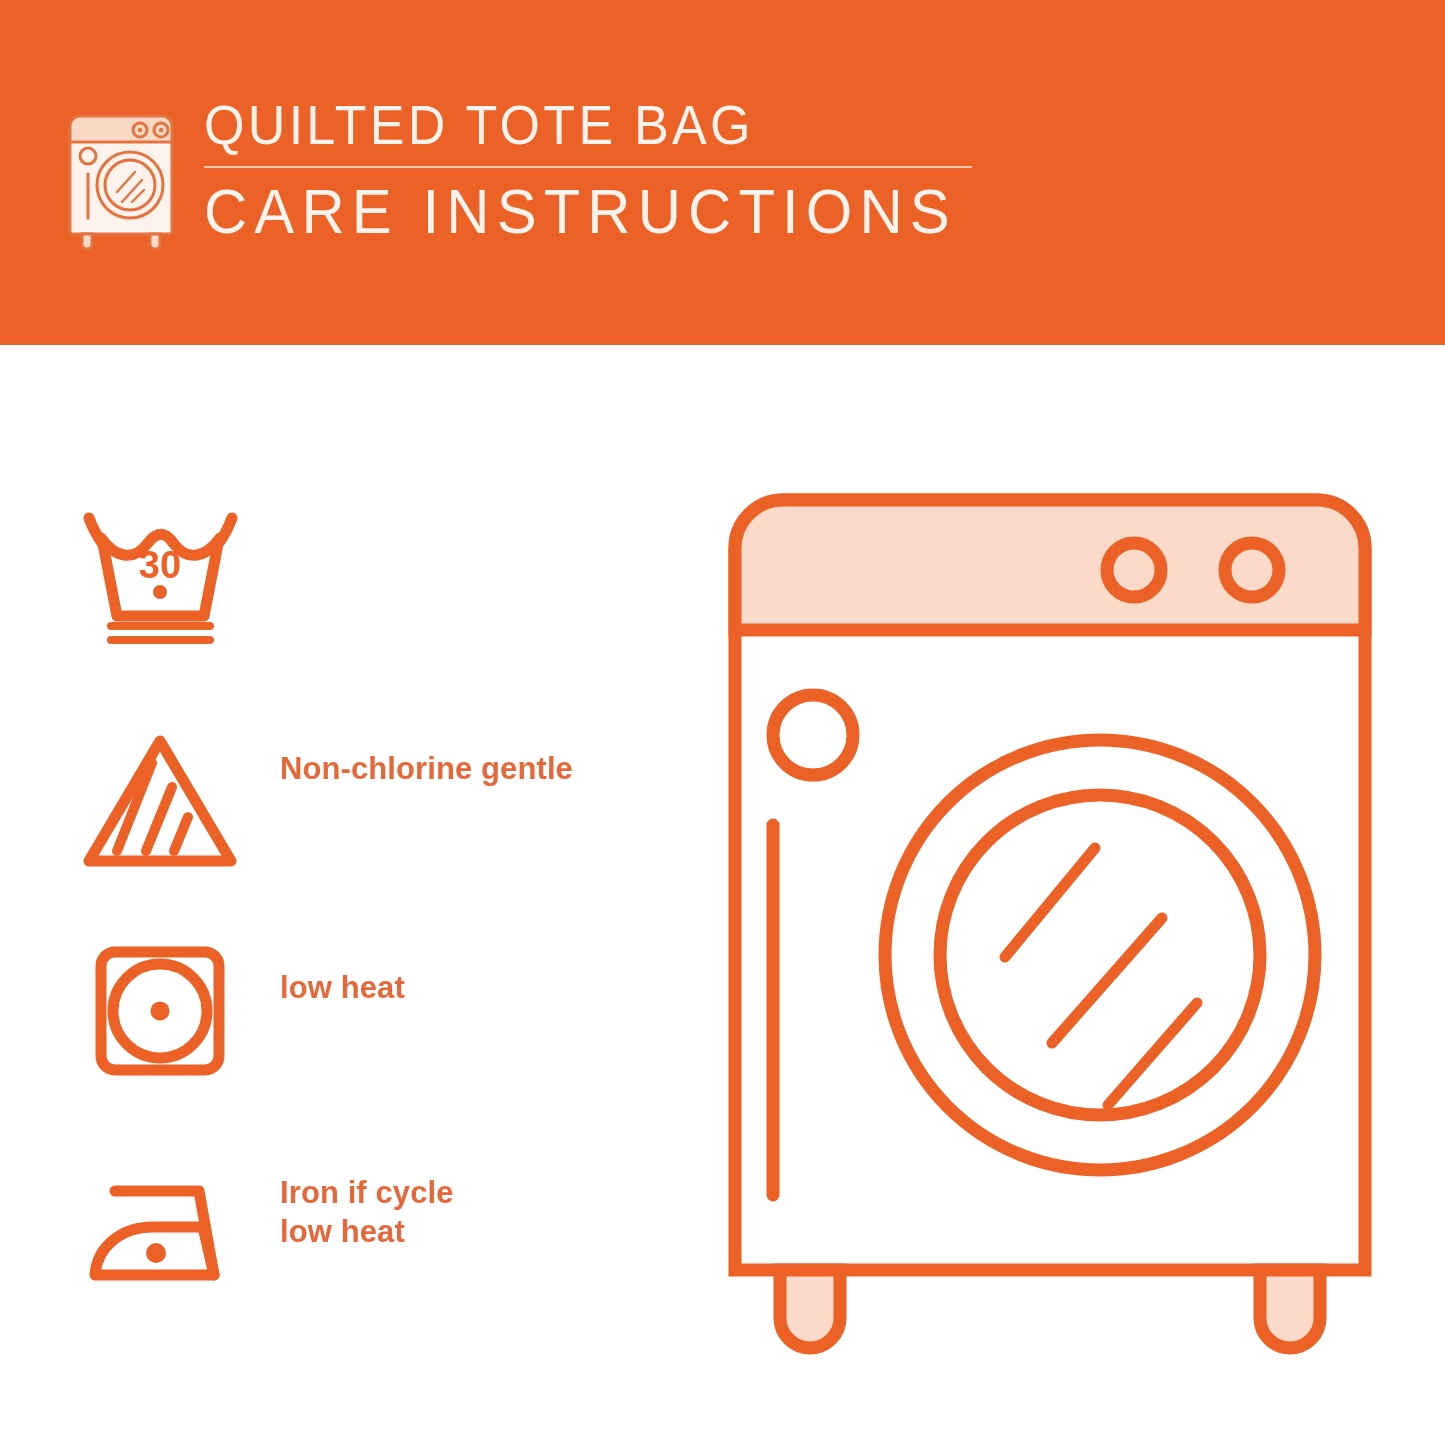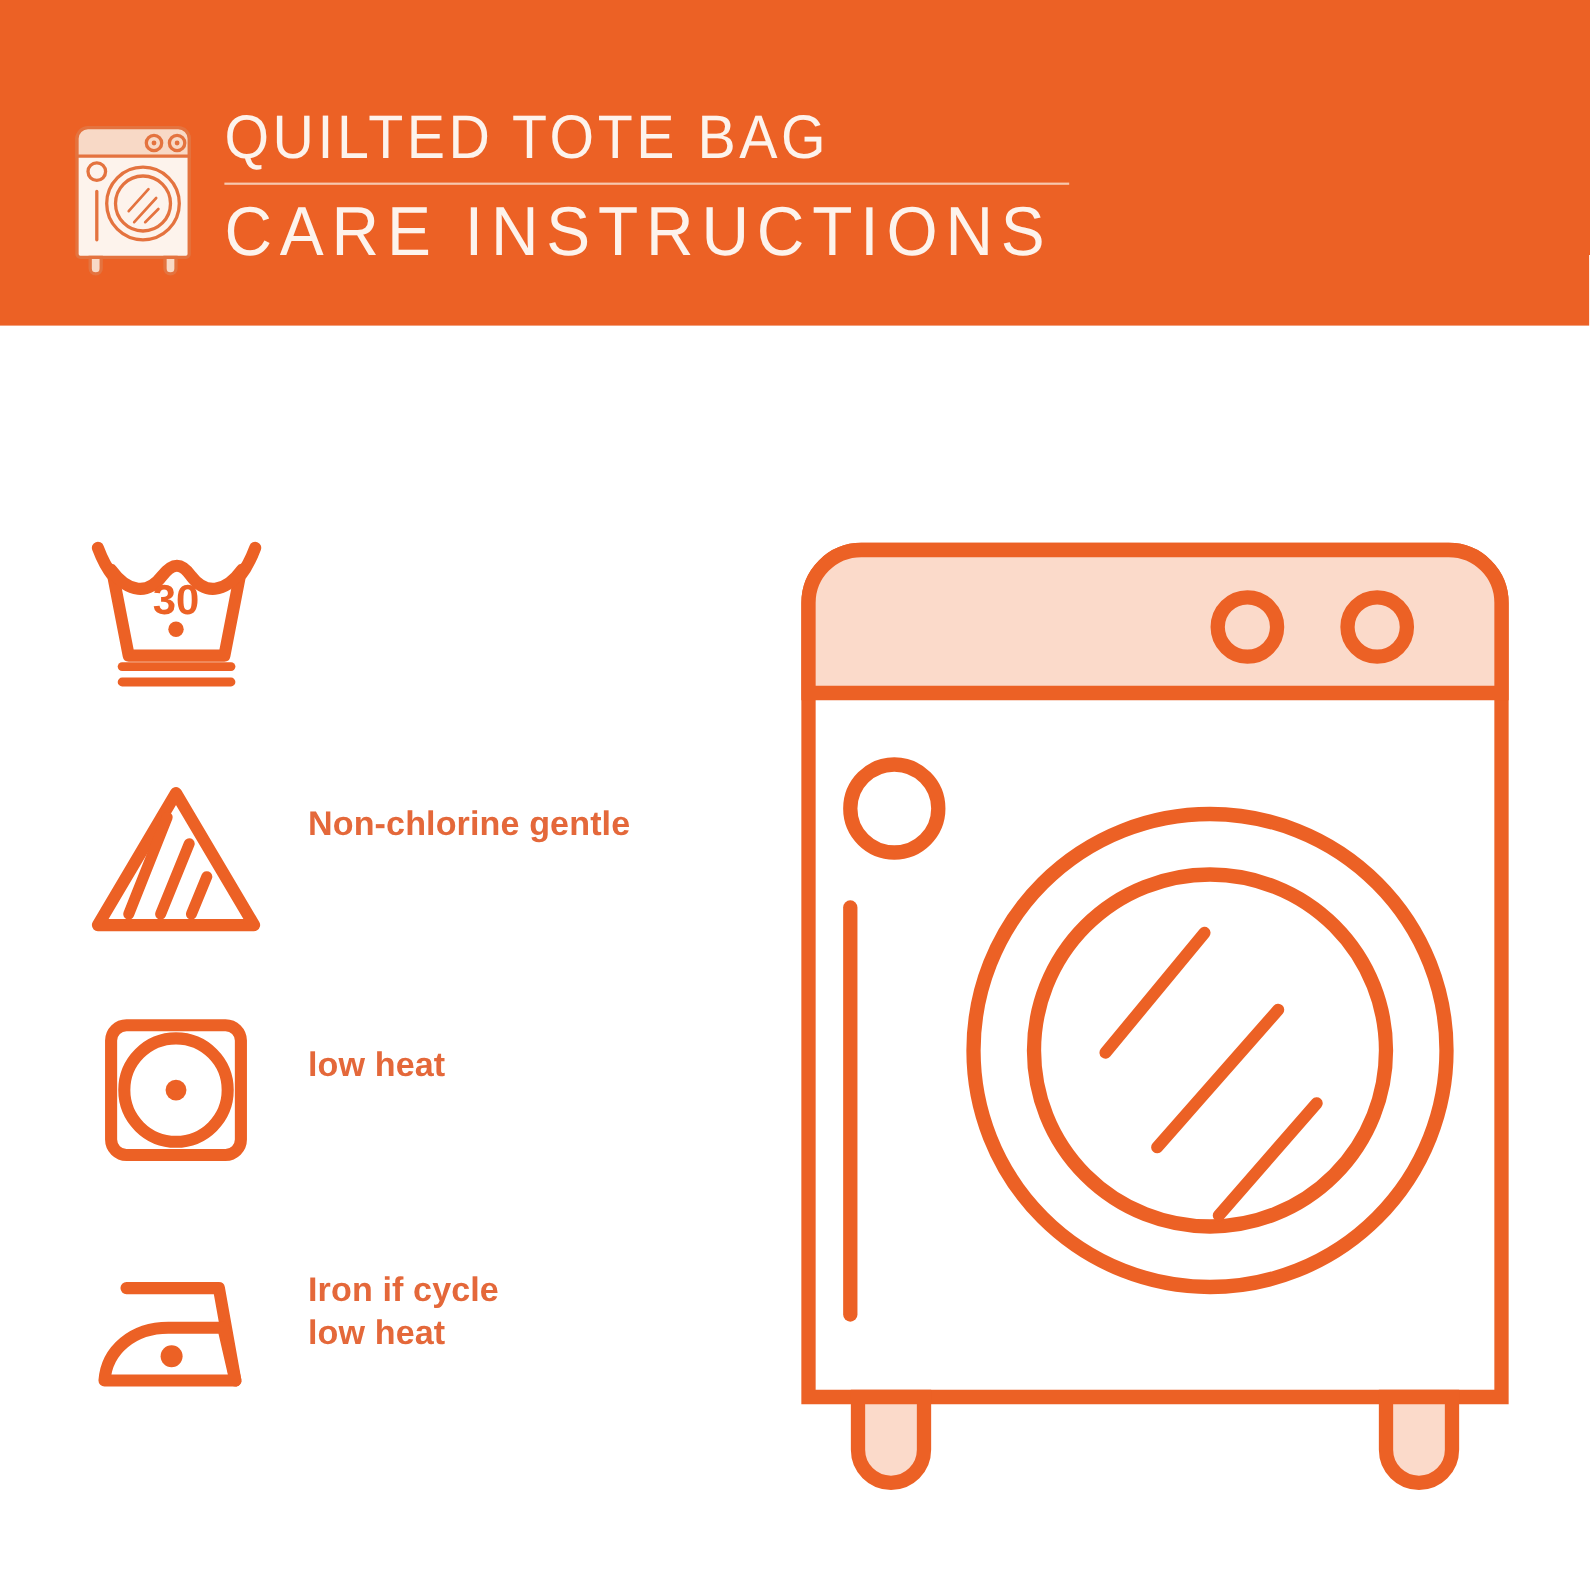--- a/index.html
+++ b/index.html
@@ -17,21 +17,21 @@
     background: #ffffff;
     overflow: hidden;
   }
 
   
   .header {
     position: absolute;
     left: 0;
     top: 0;
     width: 1445px;
-    height: 296px;
+    height: 345px;
     background: #EC6125;
   }
   .header-inner {
     position: absolute;
     left: 62px;
     top: 92px;
     display: flex;
     align-items: flex-start;
   }
   .header-logo {
@@ -69,21 +69,21 @@
     font-weight: 400;
     white-space: nowrap;
     transform: scaleX(0.95);
     transform-origin: left center;
   }
 
   
   .care-list {
     position: absolute;
     left: 60px;
-    top: 480px;
+    top: 500px;
     width: 640px;
   }
   .care-row {
     display: flex;
     align-items: flex-start;
     height: 215px;
   }
   .care-symbol {
     width: 200px;
     flex: none;

